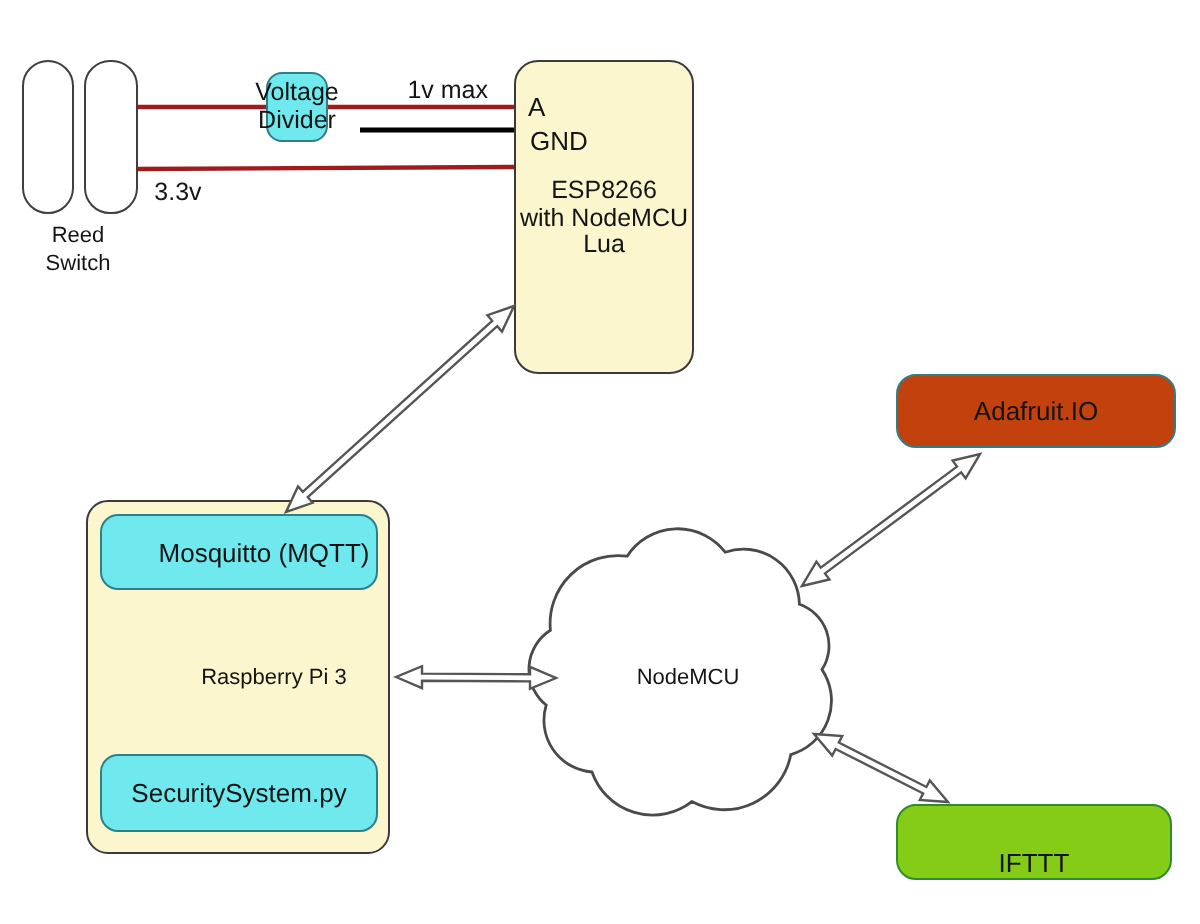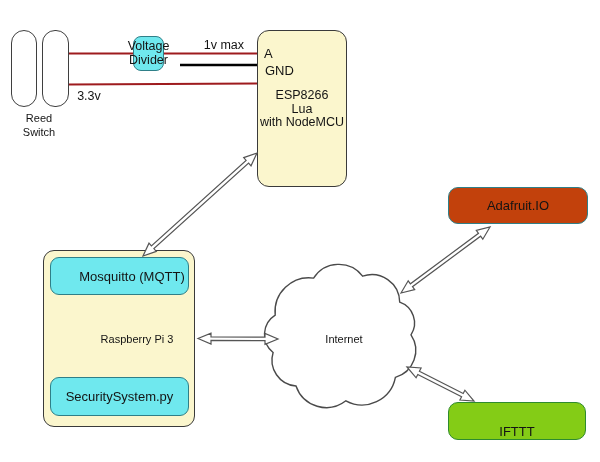--- a/index.html
+++ b/index.html
@@ -46,36 +46,36 @@
   </div>
 
   <div class="lbl small" style="left:196px; top:39px; width:48px;text-align:right;">1v max</div>
   <div class="lbl small" style="left:70px; top:90px; width:38px;">3.3v</div>
 
   <div class="box yellow" style="left: 257px; top: 30px; width: 90px; height: 157px; border-radius: 12px; background-color: rgb(251, 246, 205);">
     <div class="pin" style="left:6px; top:16px;">A</div>
     <div class="pin" style="left:7px; top:33px;">GND</div>
     <div class="small" style="position:absolute; left:0; right:0; top:58px; text-align:center;">
       <div>ESP8266</div>
+      <div>with NodeMCU</div>
       <div>Lua</div>
-      <div>with NodeMCU</div>
     </div>
   </div>
 
   <div class="box yellow" style="left: 43px; top: 250px; width: 152px; height: 177px; border-radius: 11px; background-color: rgb(251, 246, 205);">
     <div class="box cyan flexc" style="left: 6px; top: 6px; width: 139px; height: 38px; border-radius: 9px; background-color: rgb(111, 232, 238);">
       <span style="font-size:13px;padding-left:25px;">Mosquitto (MQTT)</span>
     </div>
     <div class="lbl" style="left:0; right:0; top:81px;padding-left:36px;">Raspberry Pi 3</div>
     <div class="box cyan flexc" style="left: 6px; top: 126px; width: 139px; height: 39px; border-radius: 9px; background-color: rgb(111, 232, 238);">
       <span style="font-size:13px;">SecuritySystem.py</span>
     </div>
   </div>
 
-  <div class="lbl" style="left:300px; top:332px; width:88px;">Internet</div>
+  <div class="lbl" style="left:300px; top:332px; width:88px;">NodeMCU</div>
 
   <div class="box cyan flexc" style="left: 448px; top: 187px; width: 140px; height: 37px; border-radius: 10px; background-color: #c2410c;">
     <span style="font-size:13px;">Adafruit.IO</span>
   </div>
 
   <div class="box green flexc" style="left: 448px; top: 402px; width: 138px; height: 38px; border-radius: 10px; background-color: #84cc16; align-items: flex-end;">
     <span style="font-size:13px;">IFTTT</span>
   </div>
 
   <svg class="layer" viewBox="0 0 600 462" id="arrows-svg">

